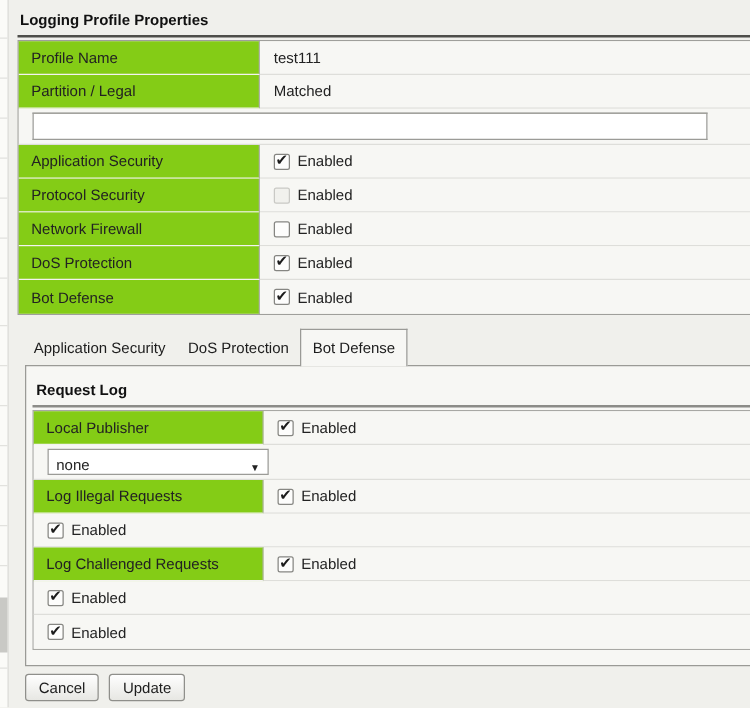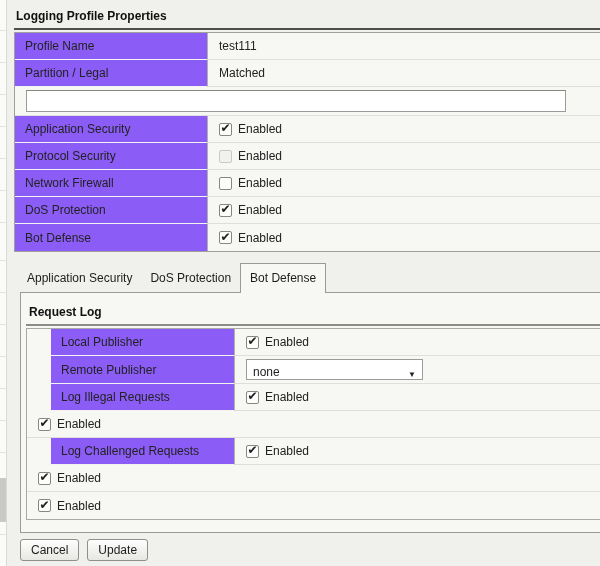--- a/index.html
+++ b/index.html
@@ -19,21 +19,21 @@
   .section-title{
     font-weight:bold;color:#111;
     padding:9px 0 5px 2px;
     border-bottom:2px solid #4e4e4a;
   }
 
   .ptable{border:1px solid #9f9f9b;margin-top:2px;background:#f7f7f4;}
   .row{display:flex;min-height:27px;}
   .cell-label{
     width:193px;flex:0 0 193px;box-sizing:border-box;
-    background:#8b5cf6;color:#222;
+    background:#84cc16;color:#222;
     border-right:1px solid #b0b0ac;
     border-bottom:1px solid #f3f3f0;
     padding:4px 8px 4px 10px;
     display:flex;align-items:center;text-align:right;
   }
   .cell-value{
     flex:1;box-sizing:border-box;
     background:#f7f7f4;
     border-bottom:1px solid #dededa;
     padding:3px 8px 3px 11px;
@@ -80,21 +80,21 @@
     margin-left:6px;width:740px;box-sizing:border-box;
     border:1px solid #9a9a96;background:#f7f7f4;
     padding:6px 0 12px 5px;
   }
   .panel-title{
     font-weight:bold;color:#111;
     padding:6px 0 5px 3px;margin-right:12px;
     border-bottom:2px solid #8c8c88;
   }
   .panel .ptable{margin-top:2px;margin-right:12px;border-color:#a8a8a4;}
-  .panel .cell-label{width:184px;flex:0 0 184px;margin-left:24px;}
+  .panel .cell-label{width:184px;flex:0 0 184px;}
 
   .button-row{margin:6px 0 0 6px;display:flex;gap:8px;}
   .btn{
     font-family:"Liberation Sans", sans-serif;font-size:12px;color:#1d1d1d;
     background:linear-gradient(#fefefe,#e7e7e3);
     border:1px solid #8f8f8b;border-radius:3px;
     padding:3px 10px;cursor:pointer;
   }
 </style>
 </head>
@@ -201,21 +201,20 @@
 
       <div class="row">
         <div class="cell-label">Local Publisher</div>
         <div class="cell-value">
           <span class="cb" data-state="checked"></span>
           <span>Enabled</span>
         </div>
       </div>
 
       <div class="row">
-        <div class="cell-label">Remote Publisher</div>
         <div class="cell-value">
           <div class="select-box">
             <span>none</span>
             <span class="dd-arrow">▼</span>
           </div>
         </div>
       </div>
 
       <div class="row">
         <div class="cell-label">Log Illegal Requests</div>

